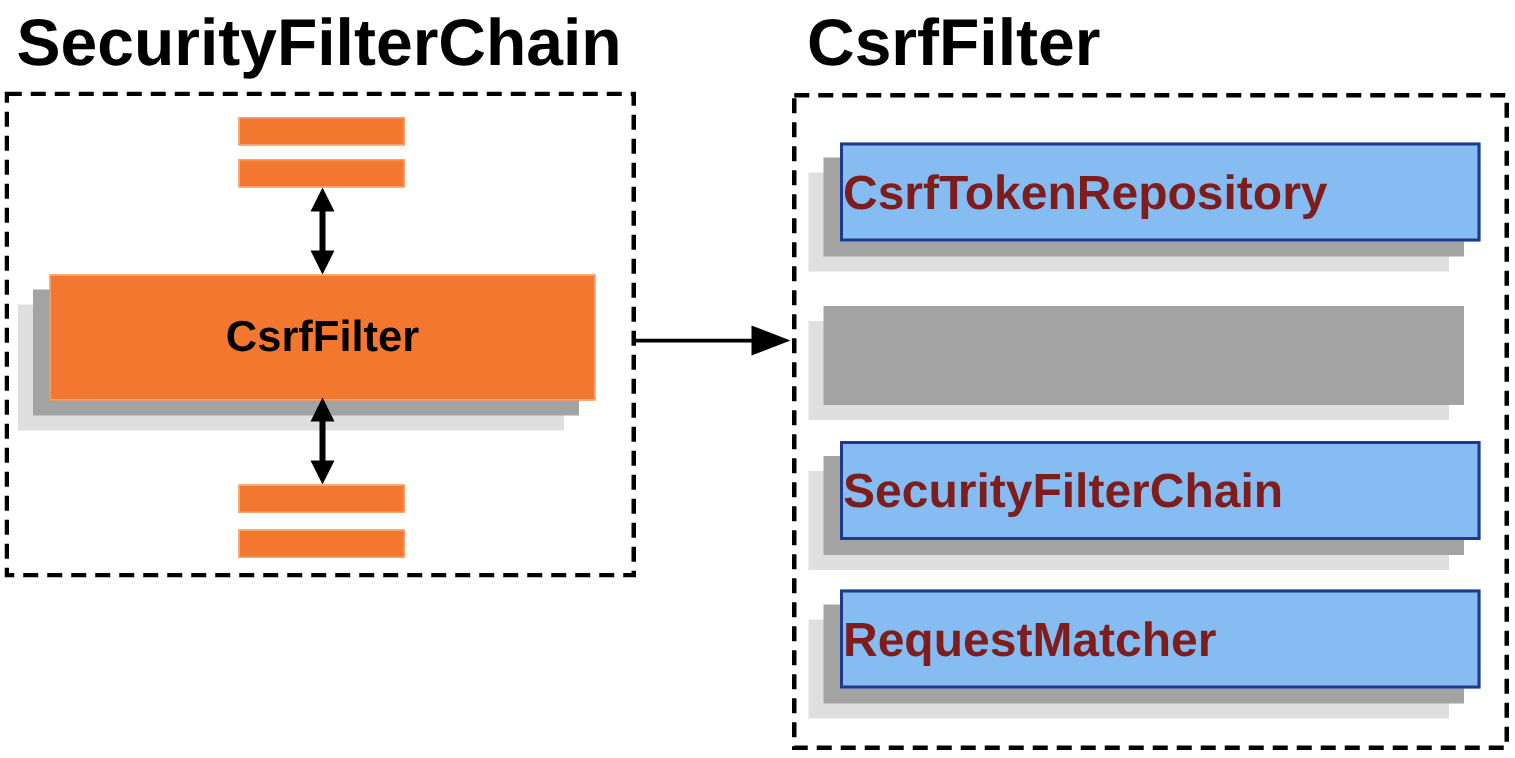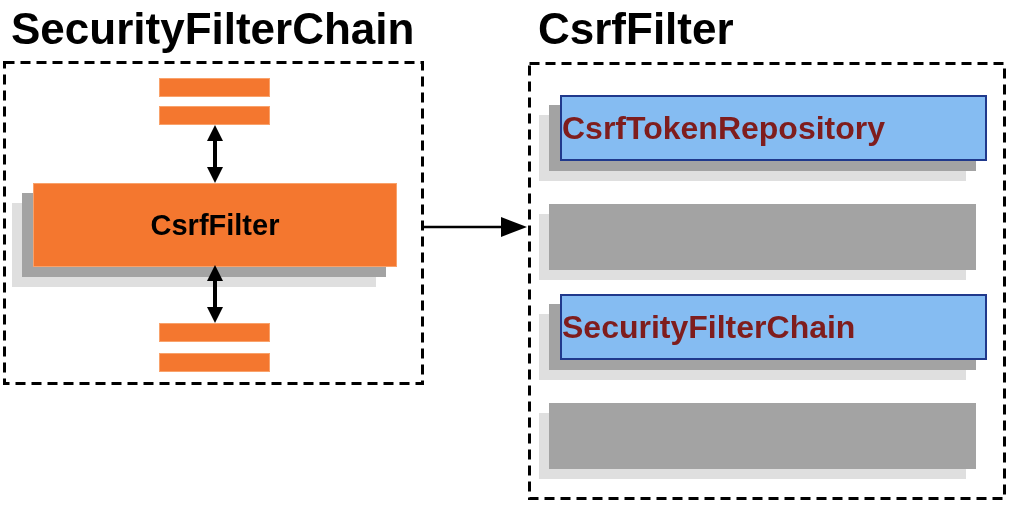--- a/index.html
+++ b/index.html
@@ -130,14 +130,17 @@
   <div class="shadow-dark" style="left:549px; top:204px; width:427px; height:66px;"></div>
 
   <div class="shadow-light" style="left:539px; top:314px; width:427px; height:66px;"></div>
   <div class="shadow-dark" style="left:549px; top:304px; width:427px; height:66px;"></div>
   <div class="blue-box" style="top:294px;">
     <span>SecurityFilterChain</span>
   </div>
 
   <div class="shadow-light" style="left:539px; top:413px; width:427px; height:66px;"></div>
   <div class="shadow-dark" style="left:549px; top:403px; width:427px; height:66px;"></div>
+  <div class="blue-box" style="top:393px;">
+    <span>RequestMatcher</span>
+  </div>
 
 </div>
 
 </body></html>

